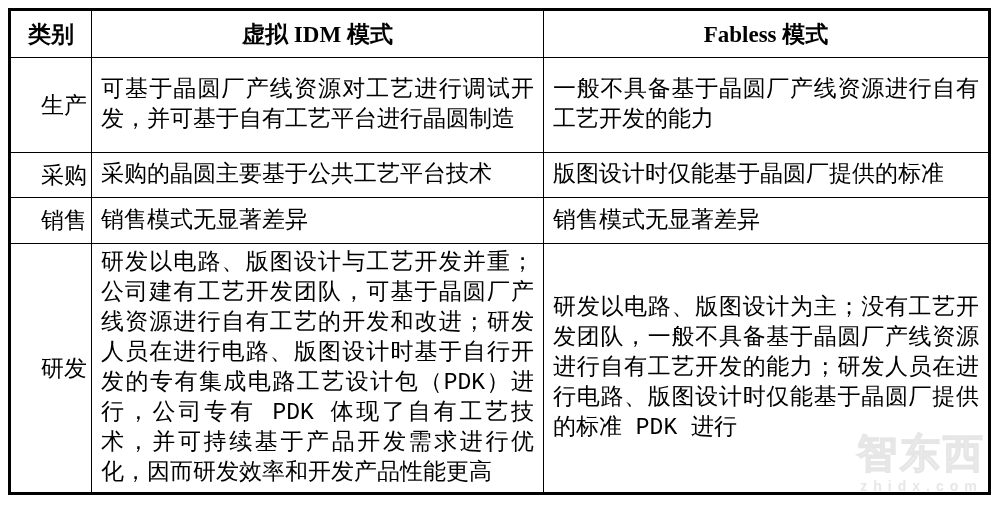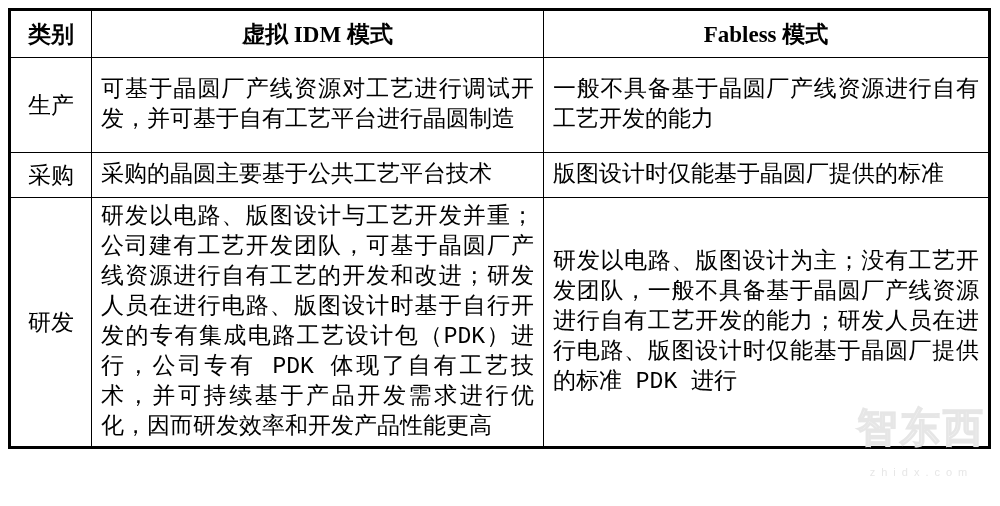--- a/index.html
+++ b/index.html
@@ -35,58 +35,58 @@
     color: #000000;
     overflow: hidden;
   }
   .cmp th {
     font-weight: bold;
     text-align: center;
     height: 42px;
     padding: 2px 6px;
   }
   td.cat {
-    text-align: center;
+    text-align: right;
     padding: 2px 4px;
   }
   td.cell {
     text-align: justify;
     text-justify: inter-character;
     padding: 4px 9px;
     line-height: 30px;
     font-family: Liberation Mono, monospace;
   }
   tr.row-sheng { height: 95px; }
   tr.row-cai   { height: 45px; }
   tr.row-xiao  { height: 46px; }
   tr.row-yan   { height: 246px; }
 
   .watermark {
     position: absolute;
     right: 14px;
-    bottom: 28px;
+    bottom: 12px;
     text-align: center;
     pointer-events: none;
     font-family: "Liberation Sans", sans-serif;
   }
   .wm-logo {
     font-size: 40px;
     font-weight: 800;
     letter-spacing: 3px;
     color: #f5f5f5;
     -webkit-text-stroke: 1.2px #e6e6e6;
     text-shadow: 0 0 1px #e2e2e2;
     line-height: 42px;
   }
   .wm-domain {
-    margin-top: 18px;
-    font-size: 11px;
+    margin-top: 4px;
+    font-size: 14px;
     letter-spacing: 6px;
     color: #e7e7e7;
-    font-weight: normal;
+    font-weight: bold;
   }
 </style>
 </head>
 <body>
 
 <div class="page">
 
   <table class="cmp">
     <colgroup>
       <col style="width:82px">
@@ -102,20 +102,25 @@
       <tr class="row-sheng">
         <td class="cat">生产</td>
         <td class="cell">可基于晶圆厂产线资源对工艺进行调试开发，并可基于自有工艺平台进行晶圆制造</td>
         <td class="cell">一般不具备基于晶圆厂产线资源进行自有工艺开发的能力</td>
       </tr>
       <tr class="row-cai">
         <td class="cat">采购</td>
         <td class="cell">采购的晶圆主要基于公共工艺平台技术</td>
         <td class="cell">版图设计时仅能基于晶圆厂提供的标准</td>
       </tr>
+      <tr class="row-xiao">
+        <td class="cat">销售</td>
+        <td class="cell">销售模式无显著差异</td>
+        <td class="cell">销售模式无显著差异</td>
+      </tr>
       <tr class="row-yan">
         <td class="cat">研发</td>
         <td class="cell">研发以电路、版图设计与工艺开发并重；公司建有工艺开发团队，可基于晶圆厂产线资源进行自有工艺的开发和改进；研发人员在进行电路、版图设计时基于自行开发的专有集成电路工艺设计包（PDK）进行，公司专有 PDK 体现了自有工艺技术，并可持续基于产品开发需求进行优化，因而研发效率和开发产品性能更高</td>
         <td class="cell">研发以电路、版图设计为主；没有工艺开发团队，一般不具备基于晶圆厂产线资源进行自有工艺开发的能力；研发人员在进行电路、版图设计时仅能基于晶圆厂提供的标准 PDK 进行</td>
       </tr>
     </tbody>
   </table>
 
   <div class="watermark">
     <div class="wm-logo">智东西</div>

